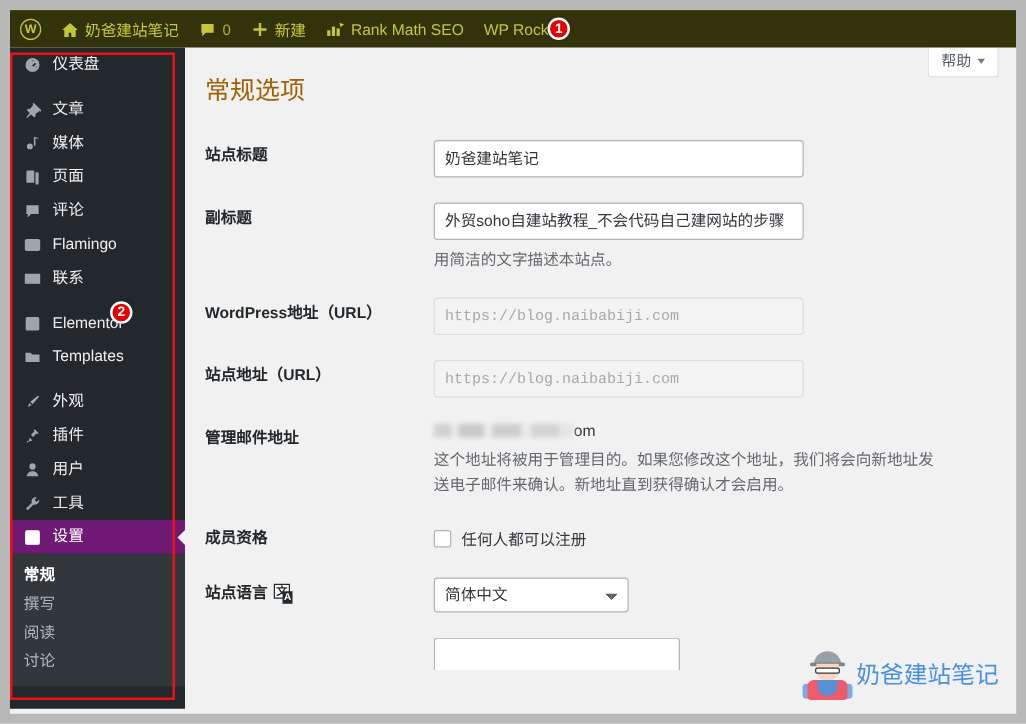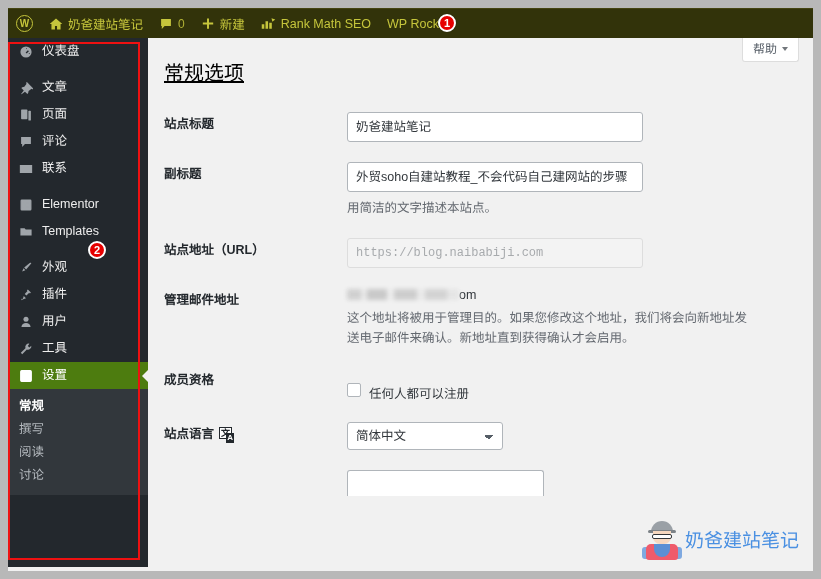--- a/index.html
+++ b/index.html
@@ -111,21 +111,21 @@
     padding: 0 12px 0 11px;
     color: #eeeeee;
     cursor: pointer;
     position: relative;
   }
   .menu-item .mlabel { line-height: 1; }
   .menu-item .ico svg path,
   .menu-item .ico svg circle,
   .menu-item .ico svg rect { fill: #a0a5aa; }
   .menu-item.current {
-    background: #4d7c0f;
+    background: #701a75;
     color: #ffffff;
     font-weight: normal;
   }
   .menu-item.current .ico svg path,
   .menu-item.current .ico svg circle,
   .menu-item.current .ico svg rect { fill: #ffffff; }
   .menu-item.current::after {
     content: "";
     position: absolute;
     right: 0; top: 50%;
@@ -184,25 +184,24 @@
   }
   .caret-dn {
     width: 0; height: 0;
     border-style: solid;
     border-width: 4px 3.5px 0 3.5px;
     border-color: #72777c transparent transparent transparent;
   }
   h1#page-title {
     font-size: 20px;
     font-weight: normal;
-    color: #000000;
+    color: #a16207;
     margin: 12px 0 16px 2px;
     padding: 0;
     line-height: 1.3;
-    text-decoration: underline;
   }
   table.form-table {
     width: 100%;
     border-collapse: collapse;
   }
   table.form-table th {
     width: 185px;
     text-align: left;
     vertical-align: top;
     font-size: 12.5px;
@@ -236,21 +235,21 @@
     font-family: "Liberation Mono", "DejaVu Sans Mono", monospace;
     font-size: 12px;
   }
   .desc {
     margin: 6px 0 0 0;
     font-size: 12.5px;
     color: #646970;
     line-height: 1.6;
     max-width: 400px;
   }
-  .cbrow { display: flex; align-items: flex-start; gap: 8px; padding-top: 3px; margin-top: 12px; }
+  .cbrow { display: flex; align-items: center; gap: 8px; padding-top: 3px; }
   .cbox {
     width: 14px; height: 14px;
     border: 1px solid #b0b5ba;
     border-radius: 2px;
     background: #ffffff;
     flex: none;
     cursor: pointer;
   }
   .cbrow label { cursor: pointer; color: #32373c; }
   select.wp-select {
@@ -507,40 +506,61 @@
 
     <div class="menu-item">
       <span class="ico">
         <svg width="14" height="14" viewBox="0 0 20 20">
             <path d="M11.3 1.6l-1.4 1.4 1 1-3.3 4.3-2.9.6L3.3 10l3.5 3.5L3 18.4l.6.6 4.9-3.8 3.5 3.5 1.1-1.4.6-2.9 4.3-3.3 1 1 1.4-1.4z"></path>
           </svg>
       </span>
       <span class="mlabel">文章</span>
     </div>
 
+    <div class="menu-item">
+      <span class="ico">
+        <svg width="14" height="14" viewBox="0 0 20 20">
+            <circle cx="7" cy="13" r="3.4"></circle>
+            <path d="M11.6 2.2h1.8v10h-1.8z"></path>
+            <path d="M12.6 2.2c2.2.3 4 1.3 5 2.6-1.4-.7-3.2-1-5-1z"></path>
+          </svg>
+      </span>
+      <span class="mlabel">媒体</span>
+    </div>
 
     <div class="menu-item">
       <span class="ico">
         <svg width="14" height="14" viewBox="0 0 20 20">
             <rect x="3" y="2" width="9" height="14" rx="1"></rect>
             <rect x="13.4" y="4" width="3.6" height="14" rx="1"></rect>
           </svg>
       </span>
       <span class="mlabel">页面</span>
     </div>
 
     <div class="menu-item">
       <span class="ico">
         <svg width="14" height="14" viewBox="0 0 20 20">
             <path d="M3 3h14v10H8.5l-4 4v-4H3z"></path>
           </svg>
       </span>
       <span class="mlabel">评论</span>
     </div>
 
+    <div class="menu-item">
+      <span class="ico">
+        <svg width="14" height="14" viewBox="0 0 20 20">
+            <rect x="2" y="4" width="16" height="12" rx="1.5" fill="none" stroke="#a0a5aa" stroke-width="1.6"></rect>
+            <rect x="4.5" y="7" width="3.5" height="3.5"></rect>
+            <rect x="9.6" y="7.3" width="6" height="1.5"></rect>
+            <rect x="9.6" y="10.2" width="6" height="1.5"></rect>
+          </svg>
+      </span>
+      <span class="mlabel">Flamingo</span>
+    </div>
 
     <div class="menu-item">
       <span class="ico">
         <svg width="14" height="14" viewBox="0 0 20 20">
             <path d="M2 5h16v10H2z" fill="none" stroke="#a0a5aa" stroke-width="1.6"></path>
             <path d="M2.6 5.6L10 11l7.4-5.4" fill="none" stroke="#a0a5aa" stroke-width="1.6"></path>
           </svg>
       </span>
       <span class="mlabel">联系</span>
     </div>
@@ -650,20 +670,26 @@
           </tr>
 
           <tr>
             <th>副标题</th>
             <td>
               <input class="regular-text" type="text" value="外贸soho自建站教程_不会代码自己建网站的步骤" style="">
               <p class="desc">用简洁的文字描述本站点。</p>
             </td>
           </tr>
 
+          <tr>
+            <th>WordPress地址（URL）</th>
+            <td>
+              <input class="regular-text" type="text" disabled="" value="https://blog.naibabiji.com" style="">
+            </td>
+          </tr>
 
           <tr>
             <th>站点地址（URL）</th>
             <td>
               <input class="regular-text" type="text" disabled="" value="https://blog.naibabiji.com" style="">
             </td>
           </tr>
 
           <tr>
             <th>管理邮件地址</th>

